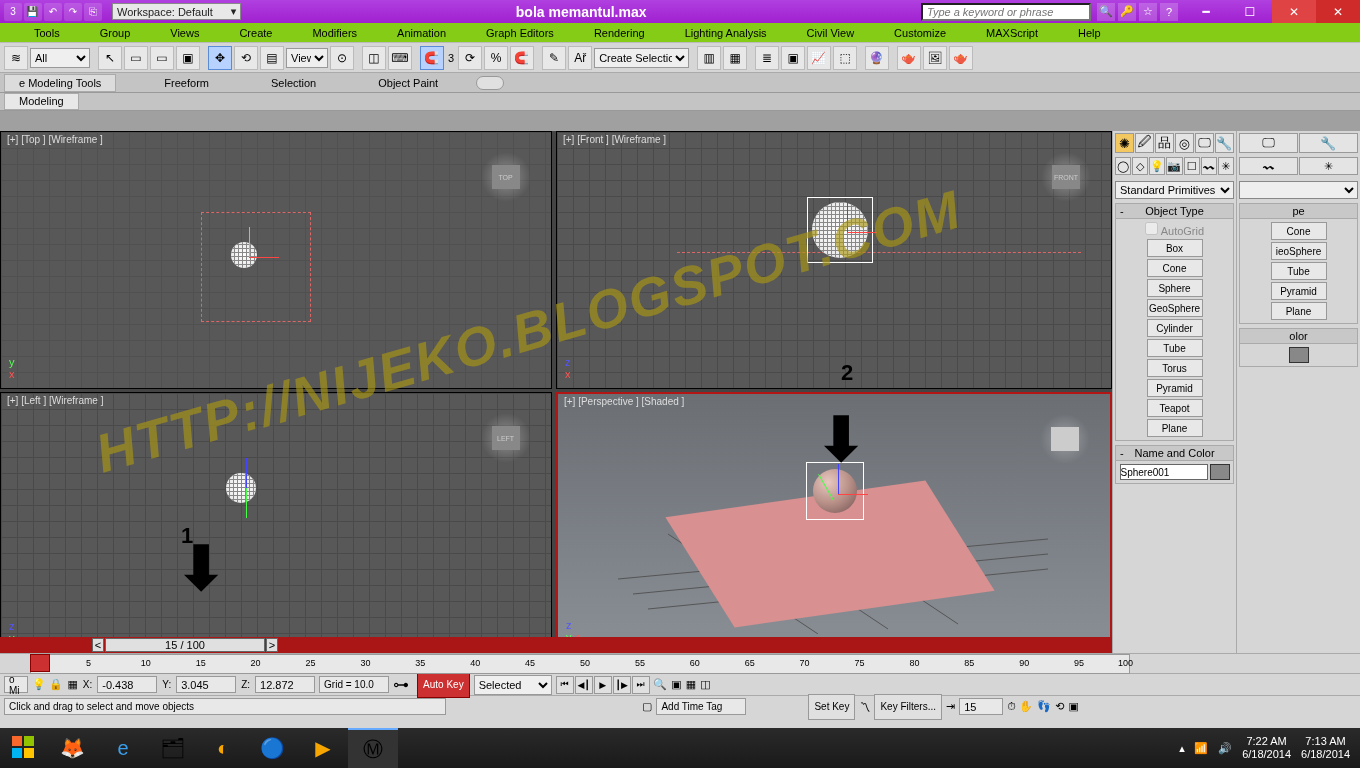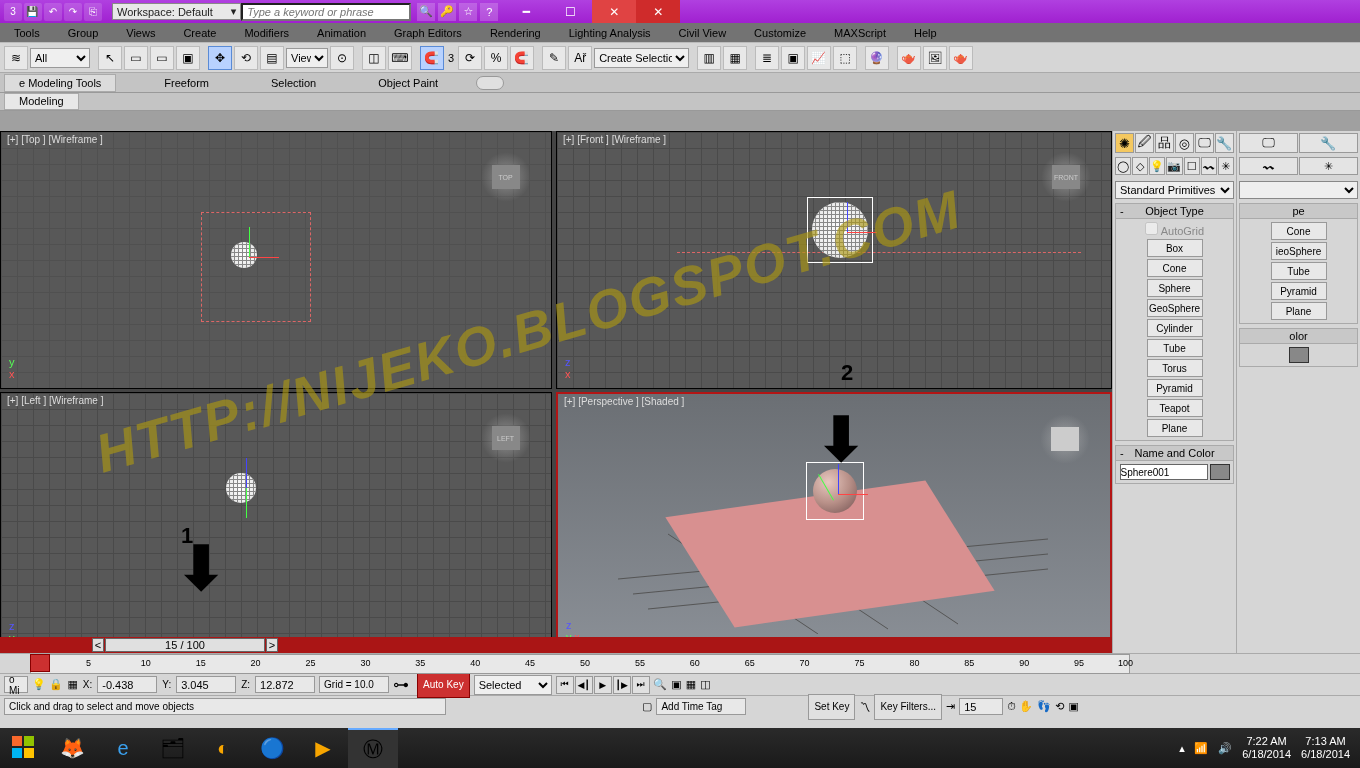--- a/index.html
+++ b/index.html
@@ -13,21 +13,21 @@
 .titlebar .title { flex:1; text-align:center; font-weight:bold; font-size:14px; }
 .titlebar .search { background:#fff; color:#888; width:170px; height:18px; padding:1px 4px; font-style:italic;}
 .titlebar .help-ico { display:flex; gap:3px; padding:0 6px;}
 .titlebar .help-ico span{width:18px;height:18px;background:rgba(255,255,255,.2);display:flex;align-items:center;justify-content:center;}
 .titlebar .winbtns { display:flex;}
 .titlebar .winbtn { width:44px; height:23px; display:flex;align-items:center;justify-content:center;font-size:12px;}
 .titlebar .winbtn.close { background:#e04343;}
 .titlebar .winbtn.close2 { background:#cf2b2b;}
 
 
-.menubar { height:20px; background:#737373; border-bottom:1px solid #bbb; display:flex; align-items:center; padding-left:0; gap:0;}
+.menubar { height:20px; background:#84cc16; border-bottom:1px solid #bbb; display:flex; align-items:center; padding-left:20px; gap:12px;}
 .menubar .menu-item { padding:2px 14px; cursor:default;}
 
 
 .maintoolbar { height:30px; background:#d6d6d6; border-bottom:1px solid #aaa; display:flex; align-items:center; padding:2px 4px; gap:2px;}
 .tb-btn { width:24px; height:24px; background:#e8e8e8; border:1px solid #bbb; display:flex;align-items:center;justify-content:center; font-size:12px;}
 .tb-btn.active { background:#b8d2ff; border-color:#5a8bd6;}
 .tb-sep { width:4px;}
 .tb-sel { height:20px; font-size:11px; border:1px solid #999;}
 .tb-txt { font-size:11px; padding:0 2px;}
 
@@ -118,20 +118,21 @@
     <div class="qat-btn">3</div>
     <div class="qat-btn">💾</div>
     <div class="qat-btn">↶</div>
     <div class="qat-btn">↷</div>
     <div class="qat-btn">⎘</div>
   </div>
   <div class="workspace">
     <span>Workspace: Default</span>
       <span style="padding-left:18px">▾</span>
   </div>
+  <div class="title">bola memantul.max</div>
   <input class="search" placeholder="Type a keyword or phrase" style="">
   <div class="help-ico">
     <span>🔍</span>
     <span>🔑</span>
     <span>☆</span>
     <span>?</span>
   </div>
   <div class="winbtns">
     <div class="winbtn">━</div>
     <div class="winbtn">☐</div>

